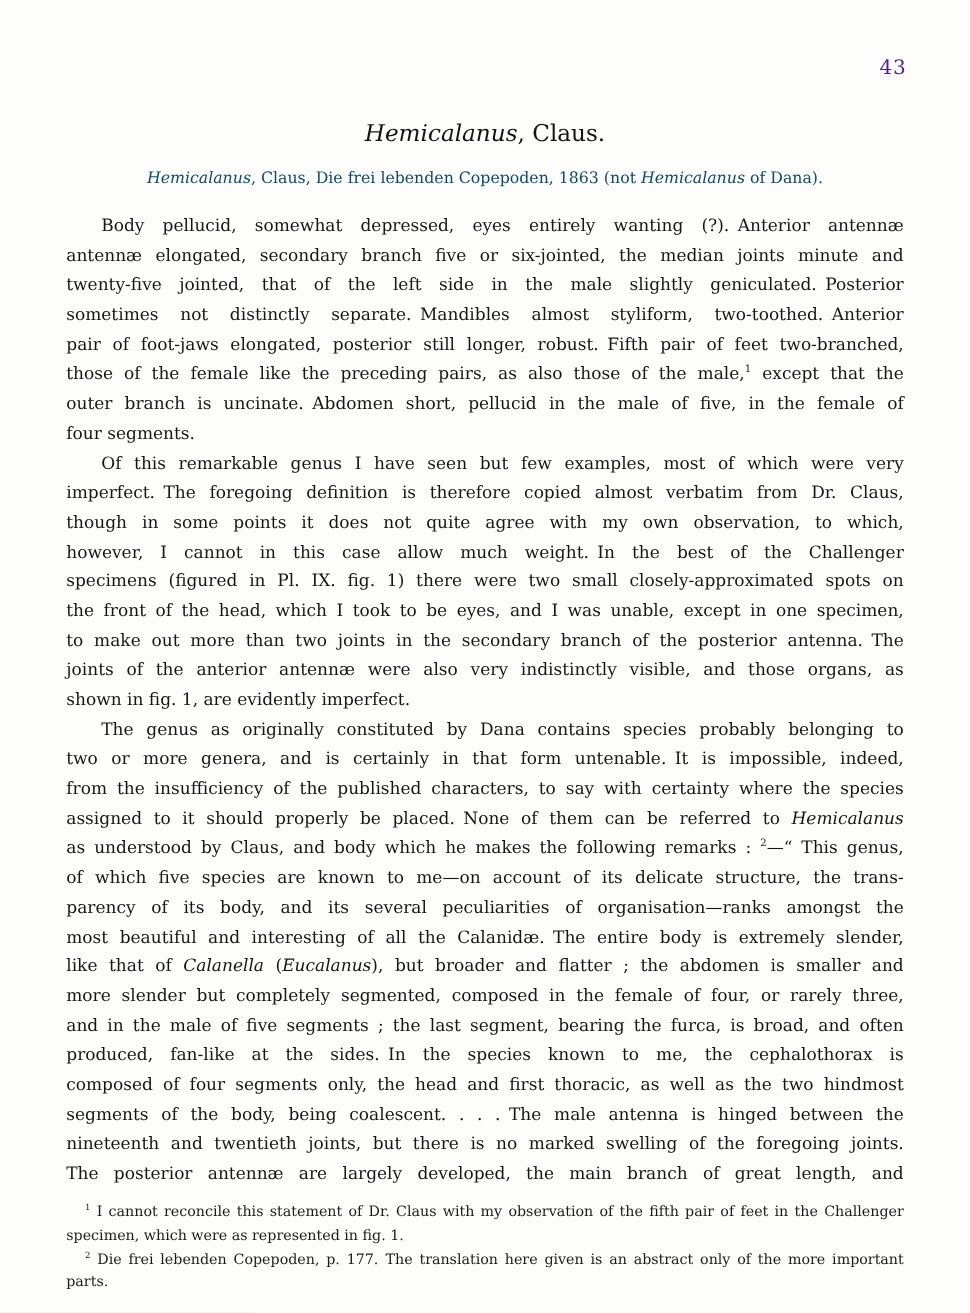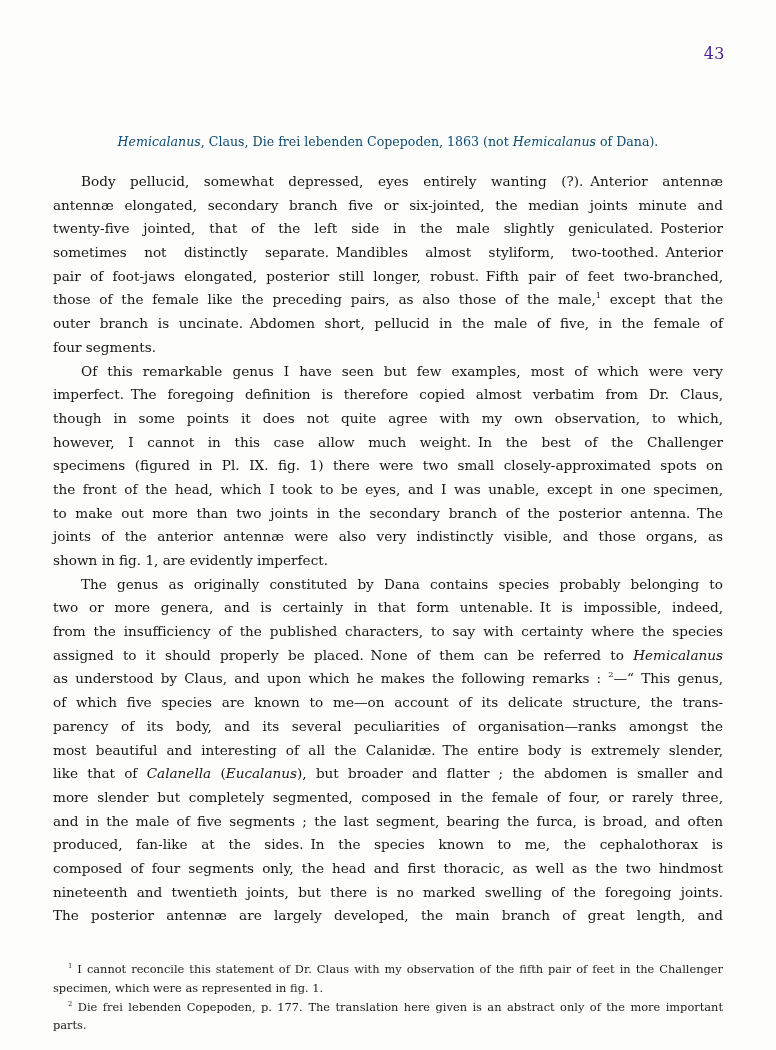--- a/index.html
+++ b/index.html
@@ -55,20 +55,21 @@
   .footnotes .tline { height:18.8px; line-height:18.8px; }
   .footnotes .first { text-indent:15px; }
   i { font-style:italic; }
   sup { font-size:60%; vertical-align:super; line-height:0; }
 </style>
 </head>
 <body>
 
 <div class="page">
   <div class="page-number">43</div>
+  <div class="section-heading"><i>Hemicalanus</i><span>, Claus.</span></div>
   <div class="citation-line"><i>Hemicalanus</i><span>, Claus, Die frei lebenden Copepoden, 1863 (not </span><i>Hemicalanus</i><span> of Dana).</span></div>
   <div class="body-text">
       <div class="para">
         <div class="tline just first"><span>Body pellucid, somewhat depressed, eyes entirely wanting (?). Anterior antennæ</span></div>
         <div class="tline just"><span>antennæ elongated, secondary branch five or six-jointed, the median joints minute and</span></div>
         <div class="tline just"><span>twenty-five jointed, that of the left side in the male slightly geniculated. Posterior</span></div>
         <div class="tline just"><span>sometimes not distinctly separate. Mandibles almost styliform, two-toothed. Anterior</span></div>
         <div class="tline just"><span>pair of foot-jaws elongated, posterior still longer, robust. Fifth pair of feet two-branched,</span></div>
         <div class="tline just"><span>those of the female like the preceding pairs, as also those of the male,</span><sup>1</sup><span> except that the</span></div>
         <div class="tline just"><span>outer branch is uncinate. Abdomen short, pellucid in the male of five, in the female of</span></div>
@@ -83,29 +84,30 @@
         <div class="tline just"><span>the front of the head, which I took to be eyes, and I was unable, except in one specimen,</span></div>
         <div class="tline just"><span>to make out more than two joints in the secondary branch of the posterior antenna. The</span></div>
         <div class="tline just"><span>joints of the anterior antennæ were also very indistinctly visible, and those organs, as</span></div>
         <div class="tline"><span>shown in fig. 1, are evidently imperfect.</span></div>
       </div>
       <div class="para">
         <div class="tline just first"><span>The genus as originally constituted by Dana contains species probably belonging to</span></div>
         <div class="tline just"><span>two or more genera, and is certainly in that form untenable. It is impossible, indeed,</span></div>
         <div class="tline just"><span>from the insufficiency of the published characters, to say with certainty where the species</span></div>
         <div class="tline just"><span>assigned to it should properly be placed. None of them can be referred to </span><i>Hemicalanus</i></div>
-        <div class="tline just"><span>as understood by Claus, and upon which he makes the following remarks : </span><sup>2</sup><span>—“ This genus,</span></div>
+        <div class="tline just"><span>as understood by Claus, and body which he makes the following remarks : </span><sup>2</sup><span>—“ This genus,</span></div>
         <div class="tline just"><span>of which five species are known to me—on account of its delicate structure, the trans-</span></div>
         <div class="tline just"><span>parency of its body, and its several peculiarities of organisation—ranks amongst the</span></div>
         <div class="tline just"><span>most beautiful and interesting of all the Calanidæ. The entire body is extremely slender,</span></div>
         <div class="tline just"><span>like that of </span><i>Calanella</i><span> (</span><i>Eucalanus</i><span>), but broader and flatter ; the abdomen is smaller and</span></div>
         <div class="tline just"><span>more slender but completely segmented, composed in the female of four, or rarely three,</span></div>
         <div class="tline just"><span>and in the male of five segments ; the last segment, bearing the furca, is broad, and often</span></div>
         <div class="tline just"><span>produced, fan-like at the sides. In the species known to me, the cephalothorax is</span></div>
         <div class="tline just"><span>composed of four segments only, the head and first thoracic, as well as the two hindmost</span></div>
+        <div class="tline just"><span>segments of the body, being coalescent. . . . The male antenna is hinged between the</span></div>
         <div class="tline just"><span>nineteenth and twentieth joints, but there is no marked swelling of the foregoing joints.</span></div>
         <div class="tline just"><span>The posterior antennæ are largely developed, the main branch of great length, and</span></div>
       </div>
     </div>
   <div class="footnotes">
       <div class="para">
         <div class="tline just first"><sup>1</sup><span> I cannot reconcile this statement of Dr. Claus with my observation of the fifth pair of feet in the Challenger</span></div>
         <div class="tline"><span>specimen, which were as represented in fig. 1.</span></div>
       </div>
       <div class="para">

